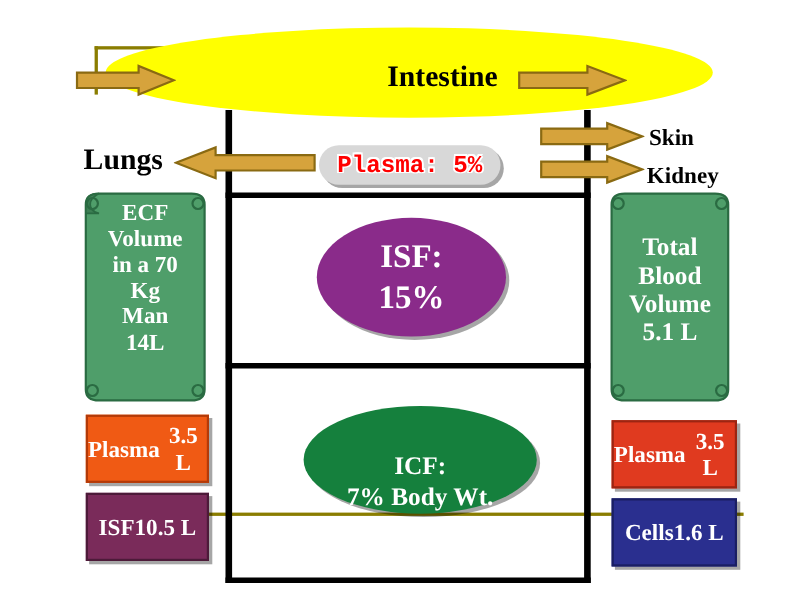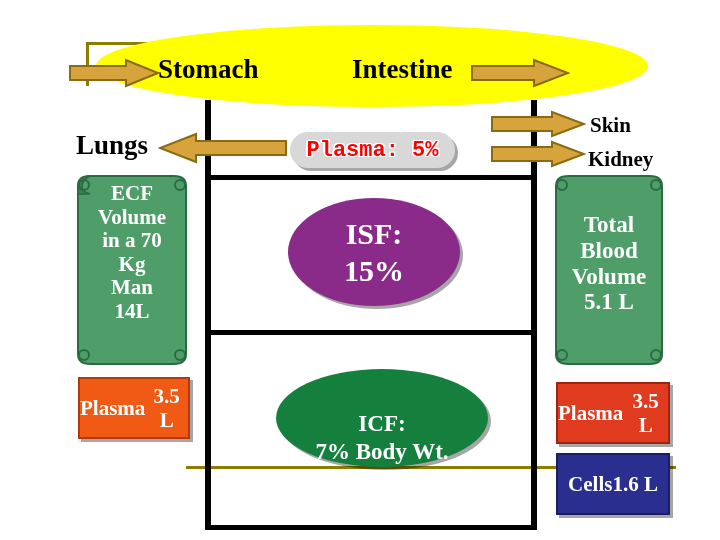--- a/index.html
+++ b/index.html
@@ -166,21 +166,20 @@
   <div class="line-olive" style="left:186px; top:466px; width:490px; height:3px;"></div>
 
   <div class="yellow-ellipse"></div>
 
   <div class="line-black" style="left:205px; top:100px; width:6px; height:430px;"></div>
   <div class="line-black" style="left:531px; top:100px; width:6px; height:430px;"></div>
   <div class="line-black" style="left:205px; top:175px; width:332px; height:5px;"></div>
   <div class="line-black" style="left:205px; top:330px; width:332px; height:5px;"></div>
   <div class="line-black" style="left:205px; top:525px; width:332px; height:5px;"></div>
 
-  <div class="lbl lbl-stomach">Stomach</div>
   <div class="lbl lbl-intestine">Intestine</div>
   <div class="lbl lbl-lungs">Lungs</div>
   <div class="lbl lbl-skin">Skin</div>
   <div class="lbl lbl-kidney">Kidney</div>
 
   <svg class="arrow" style="left:68px; top:58px;" width="92" height="30" viewBox="0 0 92 30">
     <polygon points="2,8 58,8 58,2 90,15 58,28 58,22 2,22" fill="#d6a33c" stroke="#8a6a12" stroke-width="2"></polygon>
   </svg>
 
   <svg class="arrow" style="left:470px; top:58px;" width="100" height="30" viewBox="0 0 100 30">
@@ -246,20 +245,24 @@
       <span>ICF:</span><br>
       <span>7% Body Wt.</span>
     </div>
   </div>
 
   <div class="box box-plasma-l shadow">
     <span class="l1">Plasma</span>
     <span class="l2">3.5 L</span>
   </div>
 
+  <div class="box box-isf-l shadow">
+    <span class="l1">ISF</span>
+    <span class="l2">10.5 L</span>
+  </div>
 
   <div class="box box-plasma-r shadow">
     <span class="l1">Plasma</span>
     <span class="l2">3.5 L</span>
   </div>
 
   <div class="box box-cells-r shadow">
     <span class="l1">Cells</span>
     <span class="l2">1.6 L</span>
   </div>

